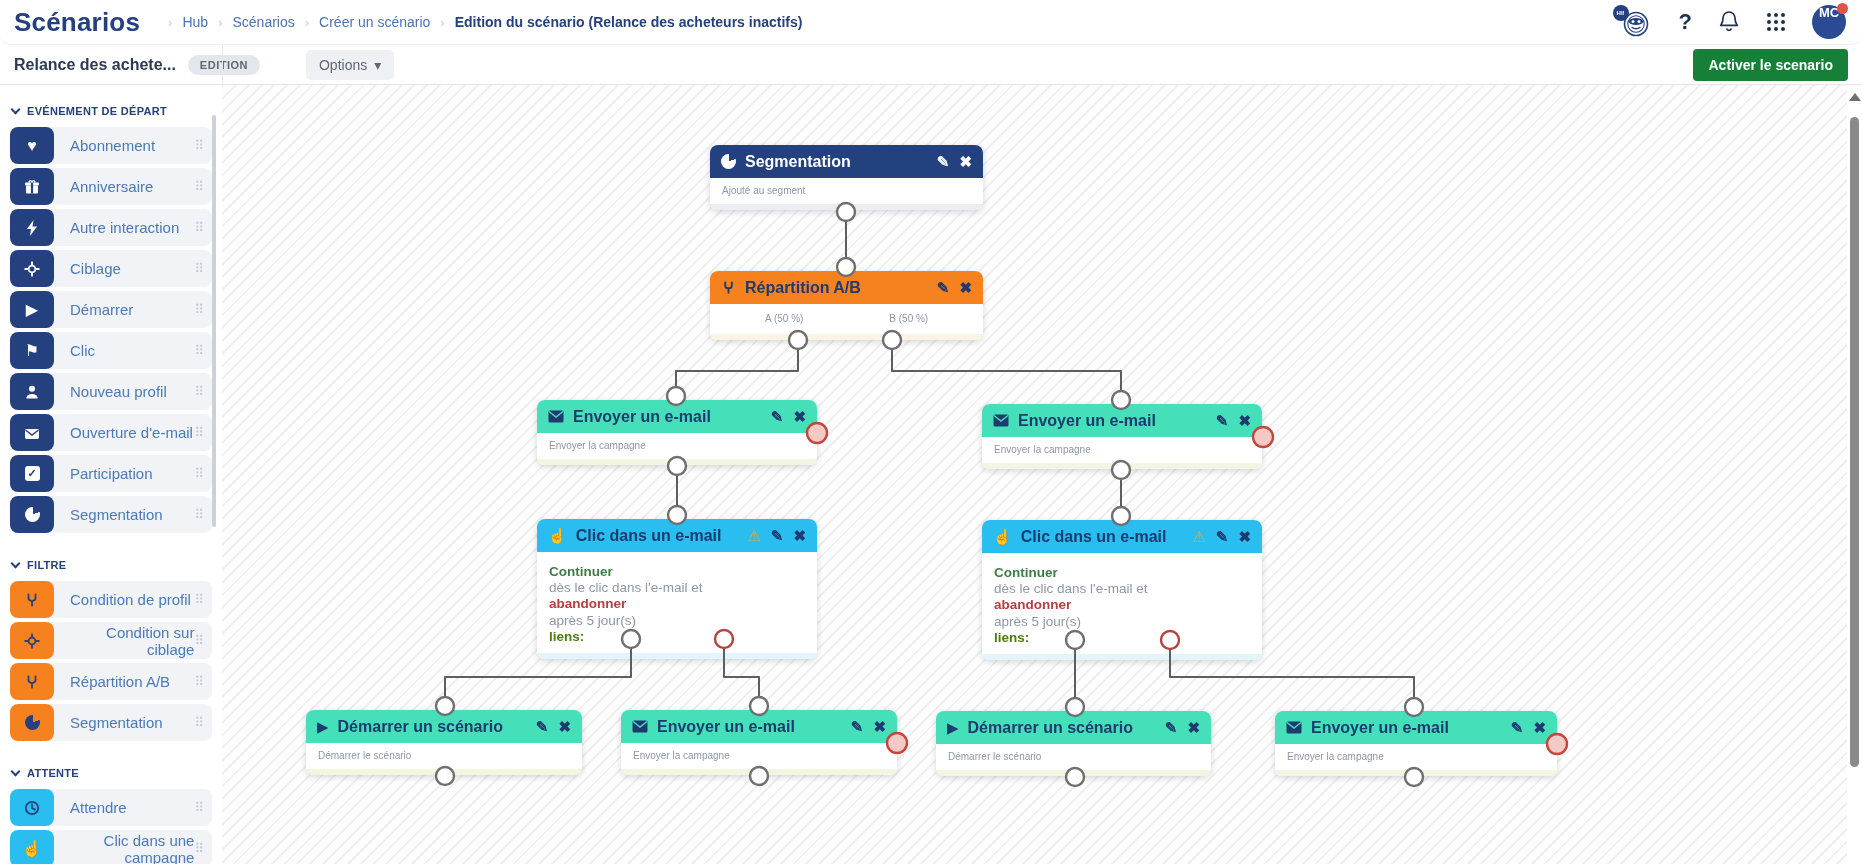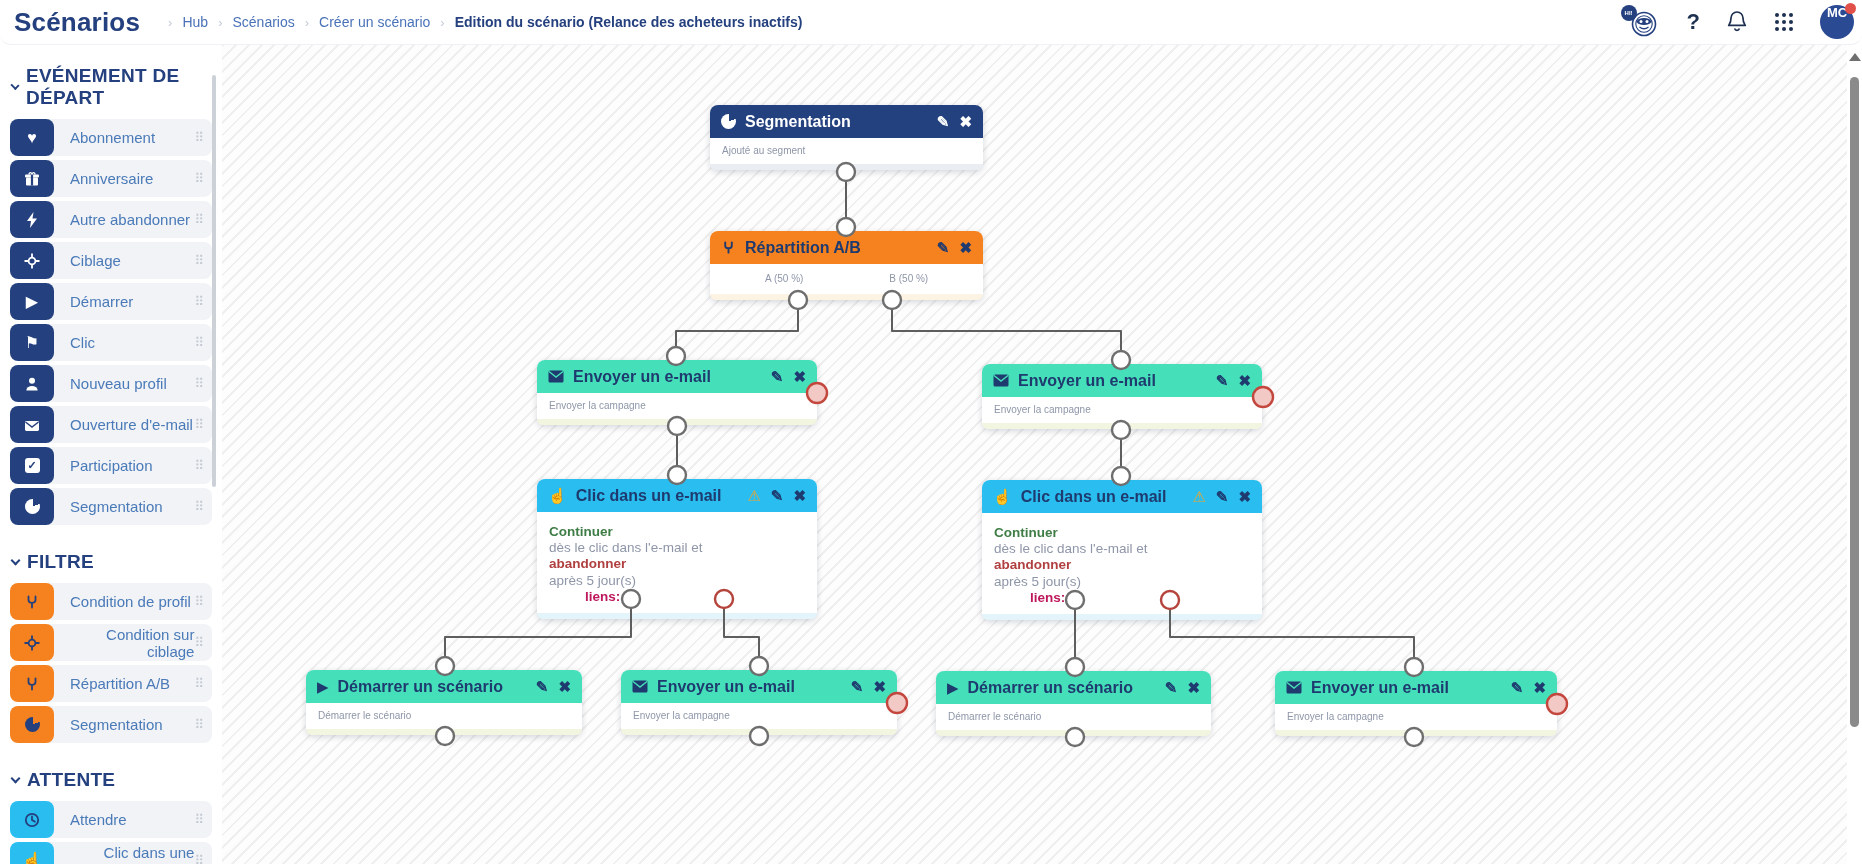--- a/index.html
+++ b/index.html
@@ -2,21 +2,21 @@
 <html><head>
 <meta charset="utf-8">
 <style>
   * { margin:0; padding:0; box-sizing:border-box; }
   html,body { width:1862px; height:864px; overflow:hidden; background:#fff;
     font-family:"Liberation Sans", sans-serif; }
   .app { width:1862px; height:864px; display:flex; flex-direction:column; }
 
   
   .hdr { height:45px; background:#fff; display:flex; align-items:center;
-    padding:0 8px 0 14px; border-bottom:1px solid #f0f1f4; flex:0 0 45px;border-radius:11px; }
+    padding:0 16px 0 14px; border-bottom:1px solid #f0f1f4; flex:0 0 45px;border-radius:11px; }
   .hdr-title { font-size:26px; font-weight:bold; color:#24407e; letter-spacing:.2px; }
   .crumbs { display:flex; align-items:center; margin-left:18px; font-size:14px; }
   .crumb-sep { color:#c3cbd8; margin:0 10px; font-size:13px; }
   .crumb { color:#4a72b8; }
   .crumb.last { color:#24407e; font-weight:bold; }
   .hdr-right { margin-left:auto; display:flex; align-items:center; gap:26px; }
   .help-q { font-size:22px; font-weight:bold; color:#1e3050; cursor:pointer; }
   .avatar { width:34px; height:34px; border-radius:50%; background:#2a4a94; color:#fff;
     font-size:13px; font-weight:bold; display:flex; justify-content:center;
     position:relative; }
@@ -39,21 +39,21 @@
     align-items:center; gap:7px; }
   .act-btn { margin-left:auto; background:#168039; color:#fff; font-size:14px; font-weight:bold;
     border:none; border-radius:4px; padding:8px 15px; cursor:pointer; }
 
   
   .content { flex:1; display:flex; position:relative; }
 
   
   .sbar { width:222px; background:#fff; padding:16px 10px 0 10px; position:relative;
     overflow:hidden; flex:0 0 222px; }
-  .sec-h { display:flex; align-items:center; gap:8px; color:#24407e; font-size:19px;
+  .sec-h { display:flex; align-items:center; gap:8px; color:#24407e; font-size:11px;
     font-weight:bold; letter-spacing:.3px; margin:4px 0 10px 2px; }
   .chev { width:7px; height:7px; border-left:2px solid #24407e; border-bottom:2px solid #24407e;
     transform:rotate(-45deg); margin-top:-3px; }
   .s-item { display:flex; align-items:stretch; height:37px; margin-bottom:4px; cursor:grab; }
   .s-ico { width:44px; border-radius:8px; display:flex; align-items:center; justify-content:center;
     color:#fff; font-size:16px; z-index:1; flex:0 0 44px; }
   .s-ico.navy { background:#24407e; }
   .s-ico.orange { background:#f5821f; color:#24407e; }
   .s-ico.cyan { background:#29bdf0; color:#24407e; }
   .s-body { flex:1; background:#f1f3f6; border-radius:0 8px 8px 0; margin-left:-6px;
@@ -96,21 +96,21 @@
   .n-strip { height:6px; border-radius:0 0 8px 8px; }
   .node.navy  .n-strip { background:#eaedf2; }
   .node.teal  .n-strip { background:#f2f5df; }
   .node.cyan  .n-strip { background:#e3f4fb; }
   .node.orange.n-strip, .node.orange .n-strip { background:#fdf3e2; }
   .ab-body { display:flex; }
   .ab-body span { width:50%; text-align:center; }
   .clic-body { line-height:16.2px; font-size:13.5px; padding:12px 12px 8px 12px; }
   .ln-green { color:#3f7d46; font-weight:bold; }
   .ln-red { color:#b04040; font-weight:bold; }
-  .ln-bold { color:#be185d; font-weight:bold;margin-left:36px; }
+  .ln-bold { color:#4d7c0f; font-weight:bold; }
 
   
   .vscroll { width:15px; flex:0 0 15px; position:relative; background:#fff; }
   .vscroll .thumb { position:absolute; left:3px; top:32px; width:9px; height:650px;
     background:#8a8a8a; border-radius:5px; }
   .tri-up { position:absolute; left:2px; top:8px; width:0; height:0;
     border-left:6px solid transparent; border-right:6px solid transparent;
     border-bottom:8px solid #6f6f6f; }
   svg.gl { display:block; }
 </style>
@@ -161,20 +161,30 @@
             <circle cx="17" cy="17" r="2"></circle>
         </g>
       </svg>
       <div class="avatar">
         <span>MC</span>
         <span class="dot"></span>
       </div>
     </div>
   </div>
 
+  <div class="tbar">
+    <span class="scn-name">Relance des achete...</span>
+    <span class="badge-pill">EDITION</span>
+    <span class="vsep"></span>
+    <button class="opt-btn">
+      <span>Options</span>
+      <span>▾</span>
+    </button>
+    <button class="act-btn">Activer le scenario</button>
+  </div>
 
   <div class="content">
 
     <div class="sbar">
 
       <div class="sec-h">
         <span class="chev"></span>
         <span>EVÉNEMENT DE DÉPART</span>
       </div>
 
@@ -201,21 +211,21 @@
         <span class="s-handle">⠿</span>
           </span>
       </div>
       <div class="s-item">
         <span class="s-ico navy">
           <svg class="gl" width="14" height="16" viewBox="0 0 14 16">
               <path d="M8.5 0 L2 9 h4 L5 16 L12 6.5 H7.5 Z" fill="#fff"></path>
             </svg>
           </span>
         <span class="s-body">
-            <span class="s-label">Autre abandonner</span>
+            <span class="s-label">Autre interaction</span>
         <span class="s-handle">⠿</span>
           </span>
       </div>
       <div class="s-item">
         <span class="s-ico navy">
           <svg class="gl" width="16" height="16" viewBox="0 0 16 16">
             <circle cx="8" cy="8" r="3.4" fill="none" stroke="#fff" stroke-width="1.8"></circle>
             <path d="M8 0.5 V4 M8 12 V15.5 M0.5 8 H4 M12 8 H15.5" stroke="#fff" stroke-width="1.8"></path>
           </svg>
           </span>

